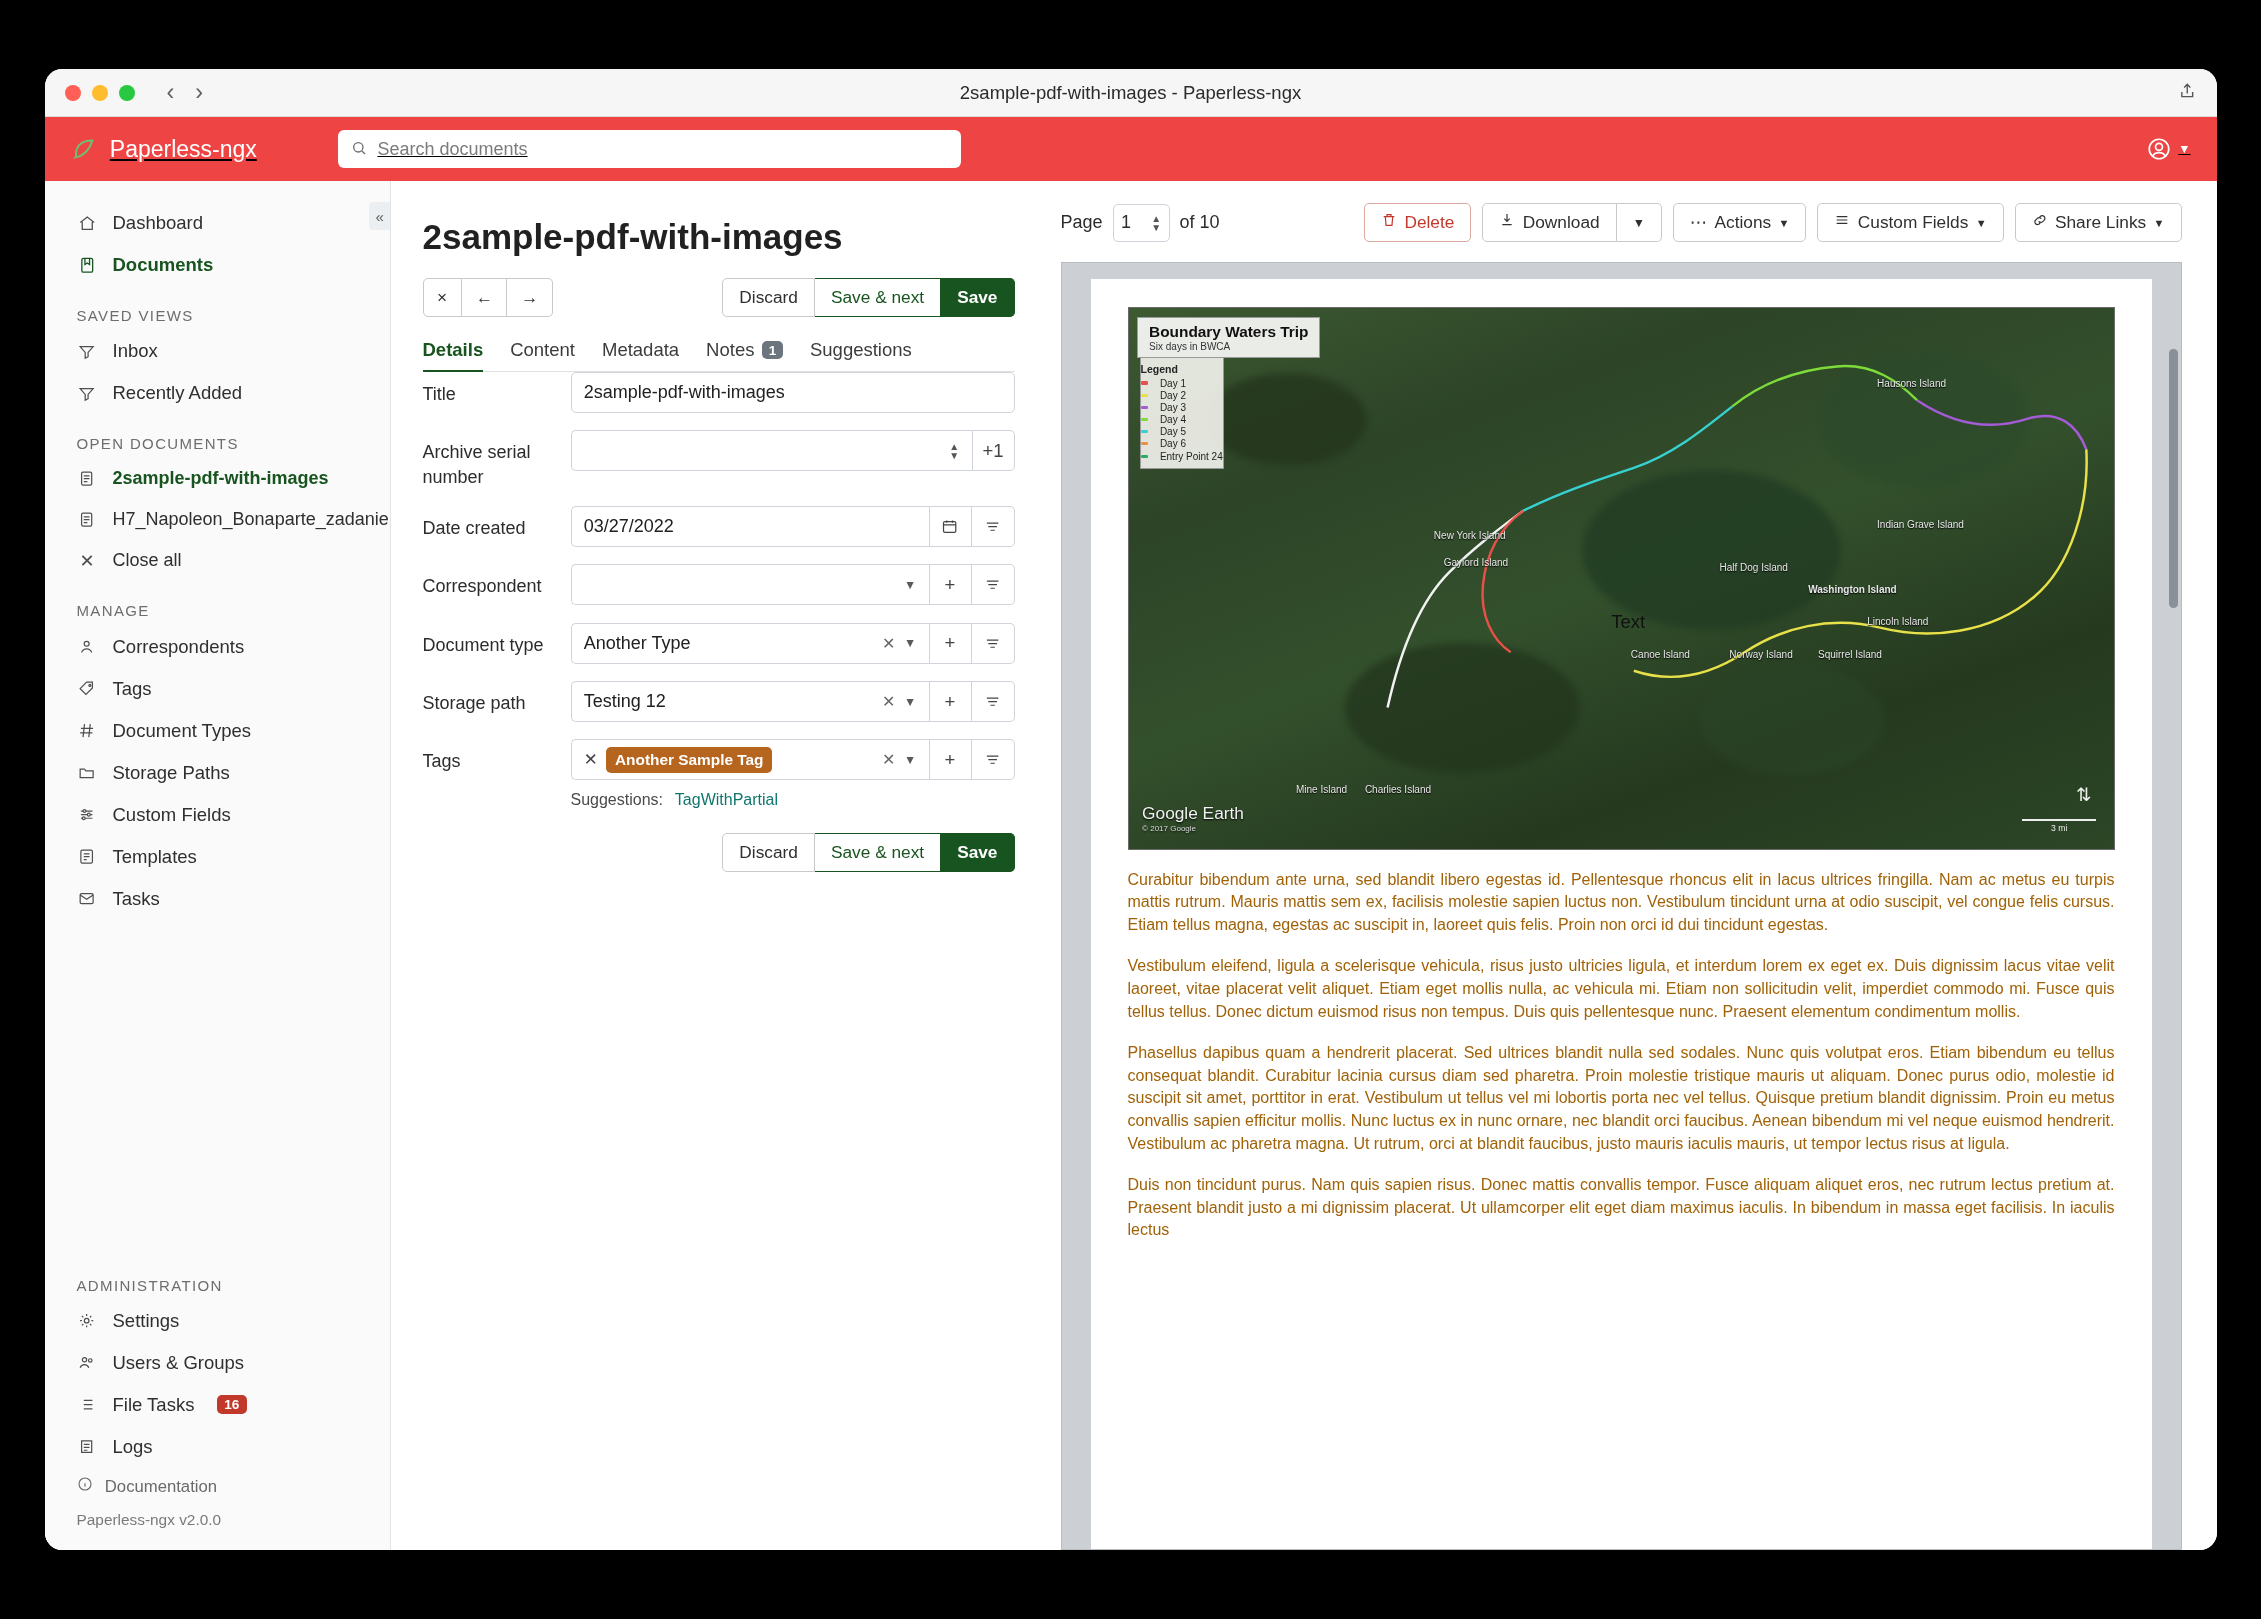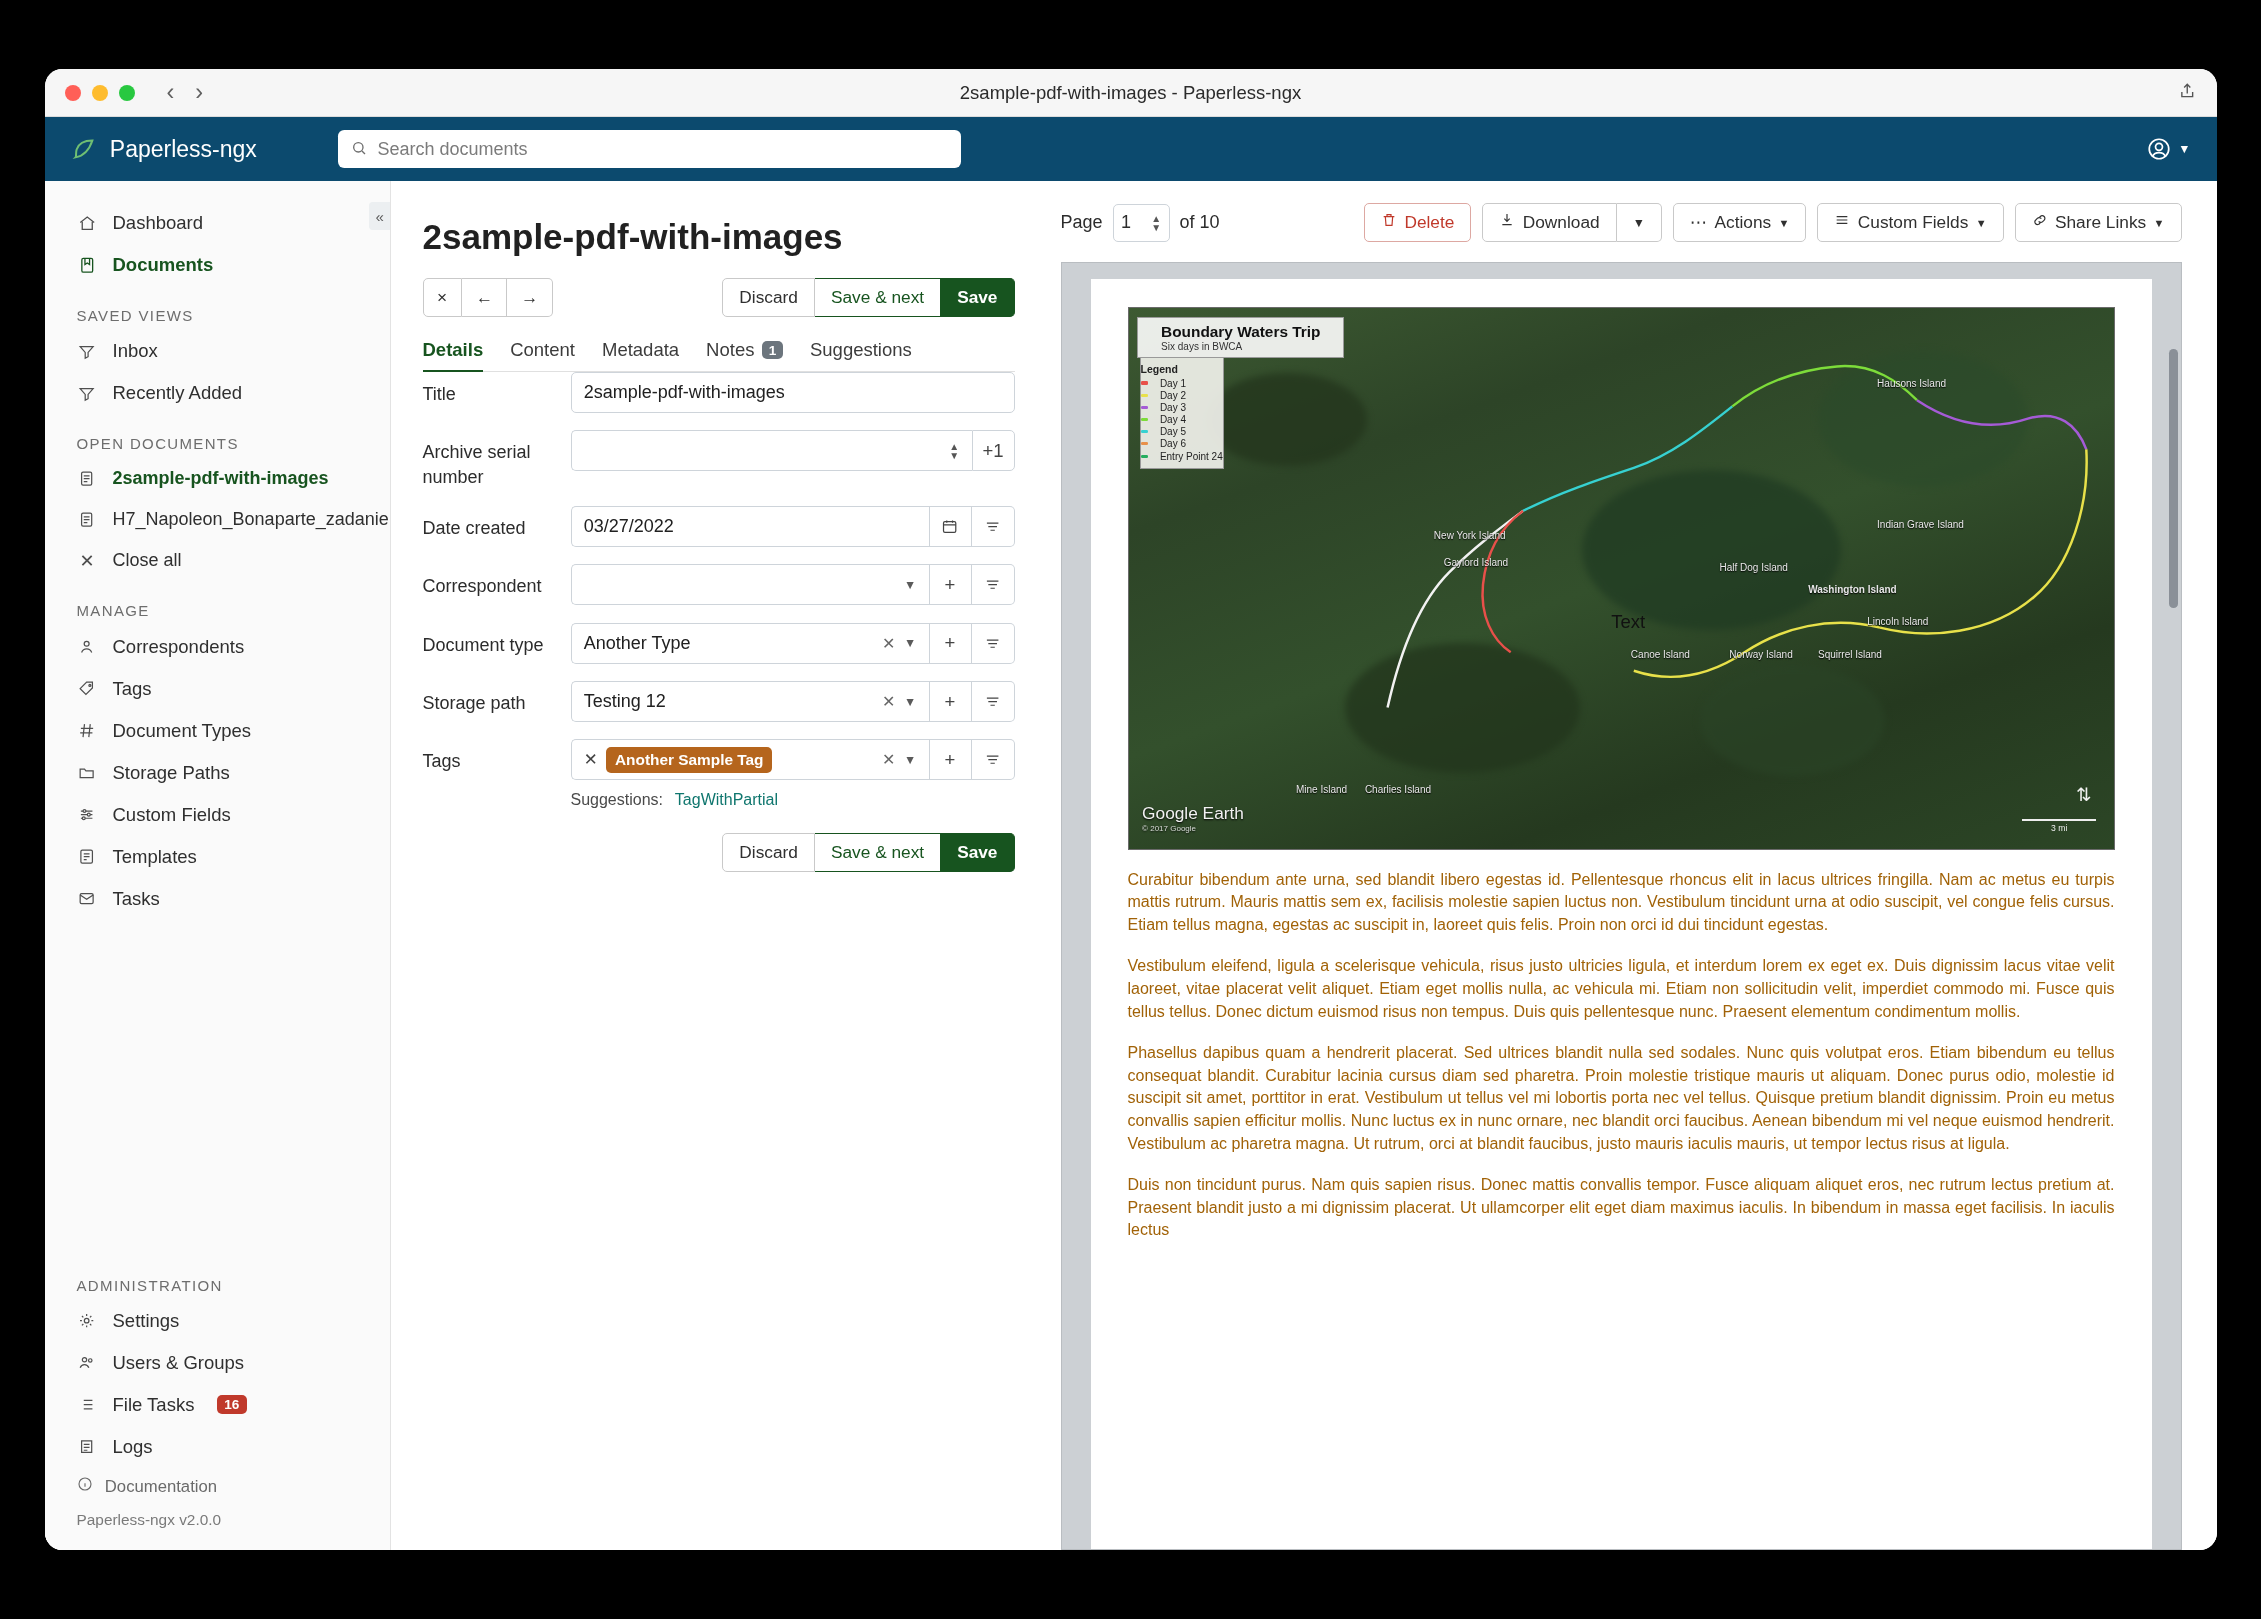--- a/index.html
+++ b/index.html
@@ -39,24 +39,25 @@
   .navarrows span { cursor: default; }
   .wtitle {
     position: absolute; left: 0; right: 0; text-align: center;
     font-size: 18.5px; color: #2b2b2b;
     pointer-events: none;
   }
   .share-icon { margin-left: auto; color: #555; }
   
   .topbar {
     height: 64px; flex: 0 0 64px;
-    background: #0c4a6e;
+    background: #ef4444;
     display: flex; align-items: center;
     padding: 0 26px;
     gap: 25px;
+    text-decoration: underline;
   }
   .brand { display: flex; align-items: center; gap: 12.3px; color: #fff; font-size: 23px; }
   .brand-logo { width: 27px; height: 27px; }
   .searchbox {
     width: 623px; height: 38px;
     background: #fff; border-radius: 6.2px;
     display: flex; align-items: center;
     padding: 0 13.6px; gap: 10px;
     margin-left: 56px;
   }
@@ -193,21 +194,21 @@
   .legendbox {
     position: absolute; left: 11px; top: 49px;
     background: rgba(245,245,240,.9); padding: 5px 0;
     font-size: 10px; color: #222; border: 0.6px solid #999;
   }
   .legendbox .lg-title { font-weight: bold; font-size: 10.5px; margin-bottom: 2.5px; }
   .legendbox .lg-row { display: flex; align-items: center; gap: 12px; margin: 1.2px 0; }
   .lg-sw { width: 7.4px; height: 3.1px; border-radius: 1.2px; }
   .maptitle {
     position: absolute; left: 8.6px; top: 8.6px;
-    background: rgba(250,250,248,.92); padding: 5px 23px;
+    background: rgba(250,250,248,.92); padding: 5px 11px;
     border: 0.6px solid #9a9a9a;
   }
   .maptitle b { font-size: 15.4px; color: #111; display: block; }
   .maptitle span { font-size: 10px; color: #333; }
   .maplabel { position: absolute; color: #e8e8e8; font-size: 10px; text-shadow: 0 0.6px 1.2px #000; }
   .maplabel.big { font-size: 18.5px; color: #111; text-shadow: none; }
   .gearth { position: absolute; left: 13.6px; bottom: 16px; color: #f2f2f2; font-size: 17.3px; text-shadow: 0 0.6px 1.9px #000; }
   .gearth small { display: block; font-size: 8px; opacity: .85; }
   .scalebar { position: absolute; right: 17.3px; bottom: 16px; color: #eee; font-size: 8.6px; text-align: center; }
   .scalebar i { display: block; height: 2.5px; background: #eee; width: 74px; margin-bottom: 1.9px; }

